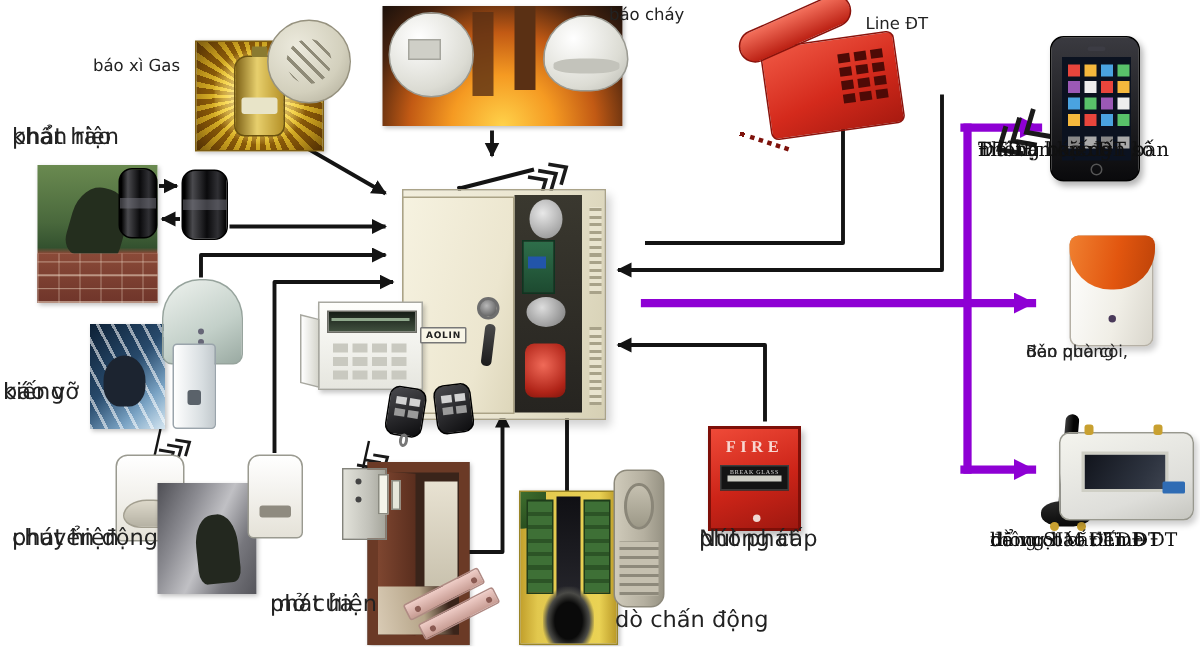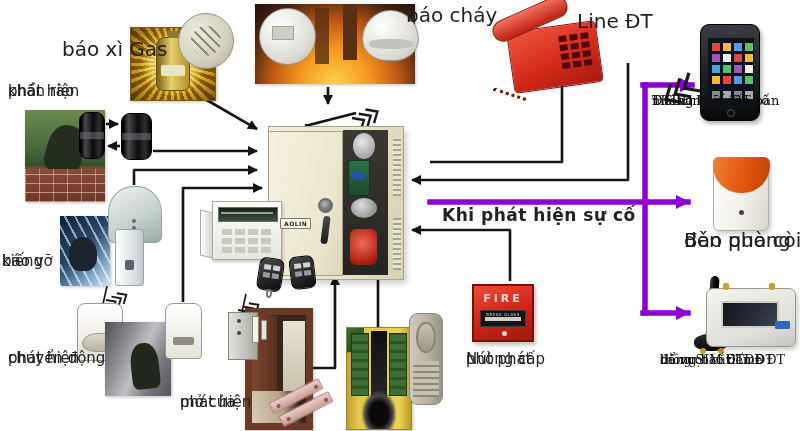--- a/index.html
+++ b/index.html
@@ -3,21 +3,21 @@
 <meta charset="utf-8">
 <style>
   html,body{margin:0;padding:0;background:#fff;}
   #canvas{position:relative;width:800px;height:431px;background:#fff;overflow:hidden;
           font-family:"DejaVu Sans","Liberation Sans",sans-serif;color:#1d1d1d;}
   #canvas *{position:absolute;box-sizing:border-box;}
   svg{left:0;top:0;}
 
   
   .lbl{font-size:15px;line-height:1.22;white-space:nowrap;color:#222;position:absolute;}
-  .lbl.sm{font-size:20px;}
+  .lbl.sm{font-size:11px;}
   .lbl.ctr{text-align:center;}
   .lbl.serif{font-family:"DejaVu Serif","Liberation Serif",serif;font-size:13px;color:#111;}
   .lbl.bold{font-weight:bold;font-size:17px;letter-spacing:.5px;}
   .lbl div{position:static;}
 
   
   .photo{box-shadow:1px 1px 3px rgba(0,0,0,.25);}
   #climb{left:25px;top:110px;width:80px;height:92px;
     background:linear-gradient(180deg,#6a8a50 0%,#49683c 42%,#33512f 60%,#8a4a38 64%,#6f3a2c 100%);}
   #climb .bricks{left:0;bottom:0;width:100%;height:36%;
@@ -154,22 +154,22 @@
   #window .gap{left:38%;top:3%;width:24%;height:70%;background:linear-gradient(#101014,#26262c);}
   #window .hole{left:24%;bottom:0;width:52%;height:38%;
     background:radial-gradient(ellipse at 50% 60%,#0a0a0a 38%,#4a4a46 58%,rgba(210,190,120,.0) 74%);}
   #vib{left:409px;top:313px;width:34px;height:92px;border:1px solid #8d897b;border-radius:9px;
     background:linear-gradient(90deg,#cfcaba 0%,#b5b0a0 60%,#979384 100%);}
   #vib .oval{left:20%;top:9%;width:60%;height:34%;border:2px solid #8a8678;border-radius:50%;
     background:linear-gradient(#c5c0b0,#9d9988);}
   #vib .ridges{left:10%;top:52%;width:80%;height:40%;background:repeating-linear-gradient(0deg,#8d897b 0 2px,#c5c0b0 2px 6px);}
 
   
-  #firebtn{left:472px;top:284px;width:62px;height:58px;border:2px solid #7e0f08;
-    background:linear-gradient(160deg,#ef4a38 0%,#cc2418 55%,#9e1810 100%);box-shadow:2px 3px 4px rgba(0,0,0,.25);}
+  #firebtn{left:472px;top:284px;width:62px;height:70px;border:2px solid #7e0f08;
+    background:linear-gradient(160deg,#ef4a38 0%,#cc2418 55%,#9e1810 100%);box-shadow:2px 3px 4px rgba(0,0,0,.25);font-family:Liberation Serif, serif;}
   #firebtn .word{left:0;top:6px;width:100%;text-align:center;color:#f8d8d2;font-weight:bold;font-size:11px;letter-spacing:3px;}
   #firebtn .band{left:6px;top:24px;width:46px;height:17px;background:#141414;border:1px solid #3c3c3c;}
   #firebtn .strip{left:4px;top:6px;width:36px;height:4px;background:#cfcfc7;}
   #firebtn .sub{left:0;top:1px;width:100%;text-align:center;color:#ddd;font-size:4px;letter-spacing:.5px;}
   #firebtn .dot{left:28px;bottom:4px;width:5px;height:5px;border-radius:50%;background:#f0d8d2;}
 
   
   #iphone{left:700px;top:24px;width:60px;height:97px;border-radius:9px;border:1px solid #000;
     background:linear-gradient(#3a3a40,#0a0a0c);box-shadow:2px 3px 4px rgba(0,0,0,.3);}
   #iphone .ear{left:24px;top:6px;width:12px;height:3px;border-radius:2px;background:#3c3c44;}
@@ -441,27 +441,27 @@
   <div class="lbl" style="left:8px;top:349px;">
     <div>phát hiện</div>
     <div>chuyển động</div>
   </div>
 
   <div class="lbl ctr" style="left:180px;top:393px;width:76px;">
     <div>phát hiện</div>
     <div>mở cửa</div>
   </div>
 
+  <div class="lbl" style="left:410px;top:404px;">dò chấn động</div>
 
   <div class="lbl ctr" style="left:466px;top:350px;width:76px;">
     <div>Nút phát</div>
     <div>phòng cấp</div>
   </div>
 
-  <div class="lbl bold" style="left:442px;top:205px;">Khi phát hiện sự cố</div>
 
   <div class="lbl serif" style="left:652px;top:93px;">
     <div>Thông báo đến số</div>
     <div>ĐTDĐ hoặc ĐT bàn</div>
     <div>mà bạn kiếng</div>
   </div>
 
   <div class="lbl ctr sm" style="left:684px;top:228px;width:112px;">
     <div>Báo qua còi,</div>
     <div>đèn phòng</div>

